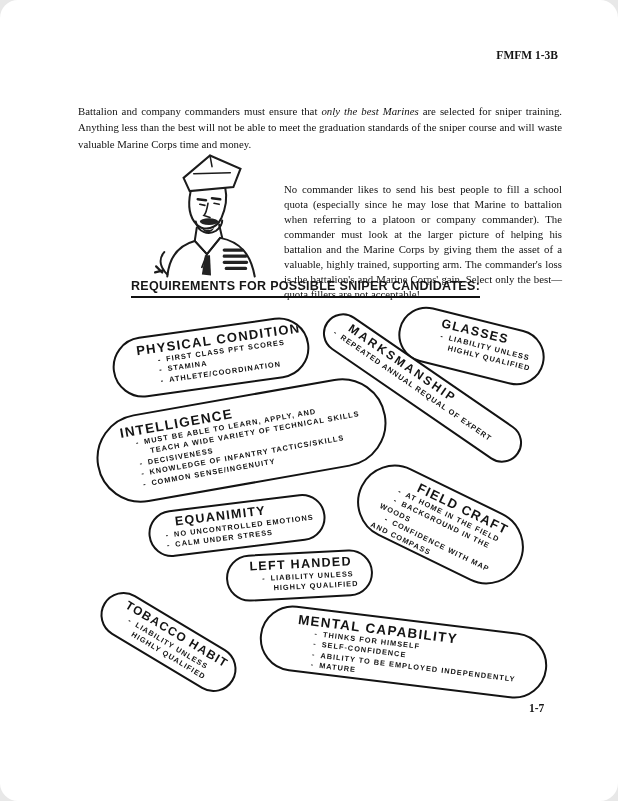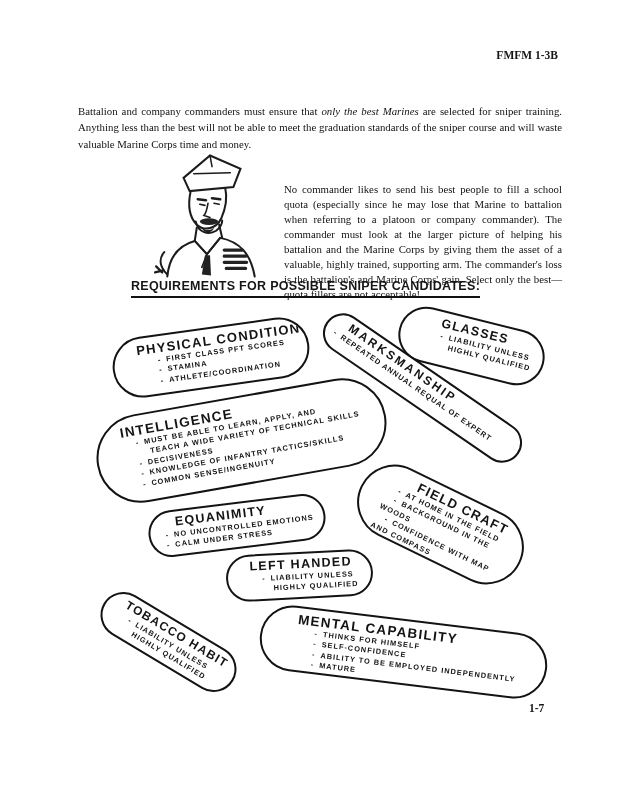--- a/index.html
+++ b/index.html
@@ -4,20 +4,21 @@
 <style>
   html,body{margin:0;padding:0;background:#e8e8e8;}
   .page{
     position:relative;
     width:618px;height:801px;
     background:#ffffff;
     font-family:"Liberation Serif", serif;
     color:#161616;
     overflow:hidden;
     margin:0 auto;
+    border-radius:18px;
   }
   .doc-ref{
     position:absolute; top:49px; right:60px;
     font-weight:bold; font-size:11.5px;
   }
   .para{
     position:absolute;
     font-size:10.8px;
     text-align:justify;
     color:#121212;

